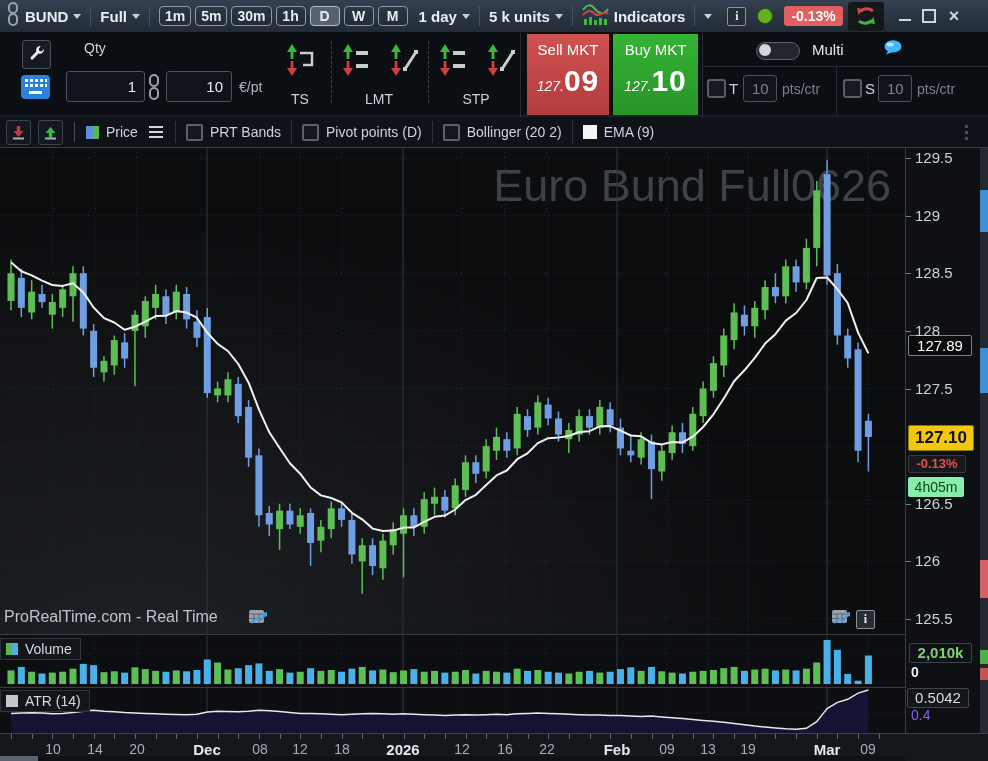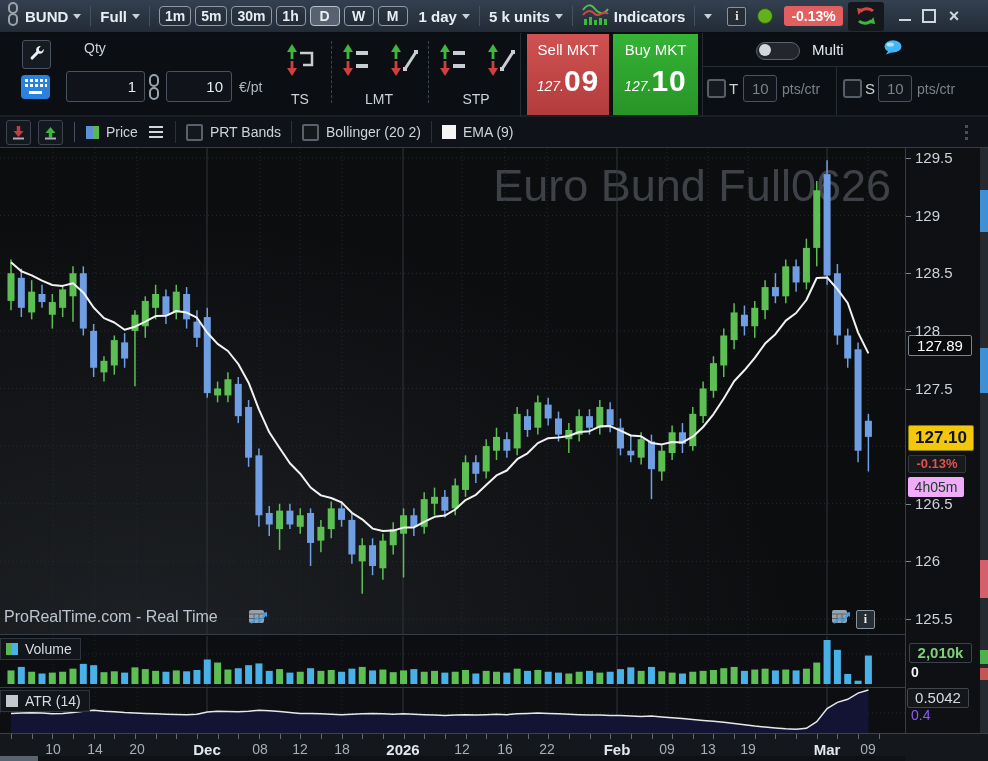--- a/index.html
+++ b/index.html
@@ -79,21 +79,21 @@
     border-left:1px solid #363d46;box-sizing:border-box;}
   .ytick{position:absolute;left:0;width:5px;height:1px;background:#7b838d;}
   .ylab{position:absolute;left:9px;color:#ccd2d9;font-size:15px;text-align:center;}
   .tag{position:absolute;box-sizing:border-box;text-align:center;border-radius:2px;}
   .tag-ema{left:2px;top:187px;width:64px;height:21px;background:#0a0b0d;border:1px solid #7a828c;
     color:#fff;font-size:15px;line-height:19px;}
   .tag-last{left:2px;top:277px;width:66px;height:26px;background:#f3c70c;border:1px solid #8a7c08;
     color:#121212;font-weight:bold;font-size:17px;line-height:24px;}
   .tag-chg{left:2px;top:307px;width:58px;height:18px;background:#17191d;border:1px solid #34383e;
     color:#e05252;font-weight:bold;font-size:13px;line-height:16px;}
-  .tag-cd{left:2px;top:329px;width:56px;height:20px;background:#f0abfc;color:#1c4020;
+  .tag-cd{left:2px;top:329px;width:56px;height:20px;background:#86efac;color:#1c4020;
     font-size:14px;line-height:20px;}
   .tag-volmax{left:3px;top:495px;width:63px;height:20px;background:#0e1217;border:1px solid #3a434c;
     color:#82cc7a;font-weight:bold;font-size:15px;line-height:18px;}
   .tag-volzero{left:5px;top:516px;color:#f0f2f4;font-weight:bold;font-size:14px;}
   .tag-atr{left:1px;top:540px;width:62px;height:20px;background:#14161a;border:1px solid #42474e;
     color:#d6dbe0;font-size:15px;line-height:18px;}
   .tag-atrtick{left:5px;top:559px;color:#8b5cf6;font-size:14px;}
   .panel-sep{position:absolute;left:0;width:988px;height:1px;background:#363d46;}
   .panel-label{position:absolute;display:flex;align-items:center;gap:7px;background:rgba(19,23,29,0.9);
     border:1px solid #2e353d;padding:2px 8px 2px 5px;color:#d6dce2;font-size:14px;z-index:4;}
@@ -306,20 +306,24 @@
     <span class="tb-sep"></span>
     <span class="price-swatch"></span>
     <span>Price</span>
     <span class="ct-btn" style="border:none;background:none;">
         <span class="list-icon"></span>
       </span>
     <div style="display:flex;align-items:center;">
         <div class="tog">
           <span class="cb"></span>
           <span>PRT Bands</span>
+        </div>
+        <div class="tog">
+          <span class="cb"></span>
+          <span>Pivot points (D)</span>
         </div>
         <div class="tog">
           <span class="cb"></span>
           <span>Bollinger (20 2)</span>
         </div>
         <div class="tog">
           <span class="swatch-checked"></span>
           <span>EMA (9)</span>
         </div>
       </div>

